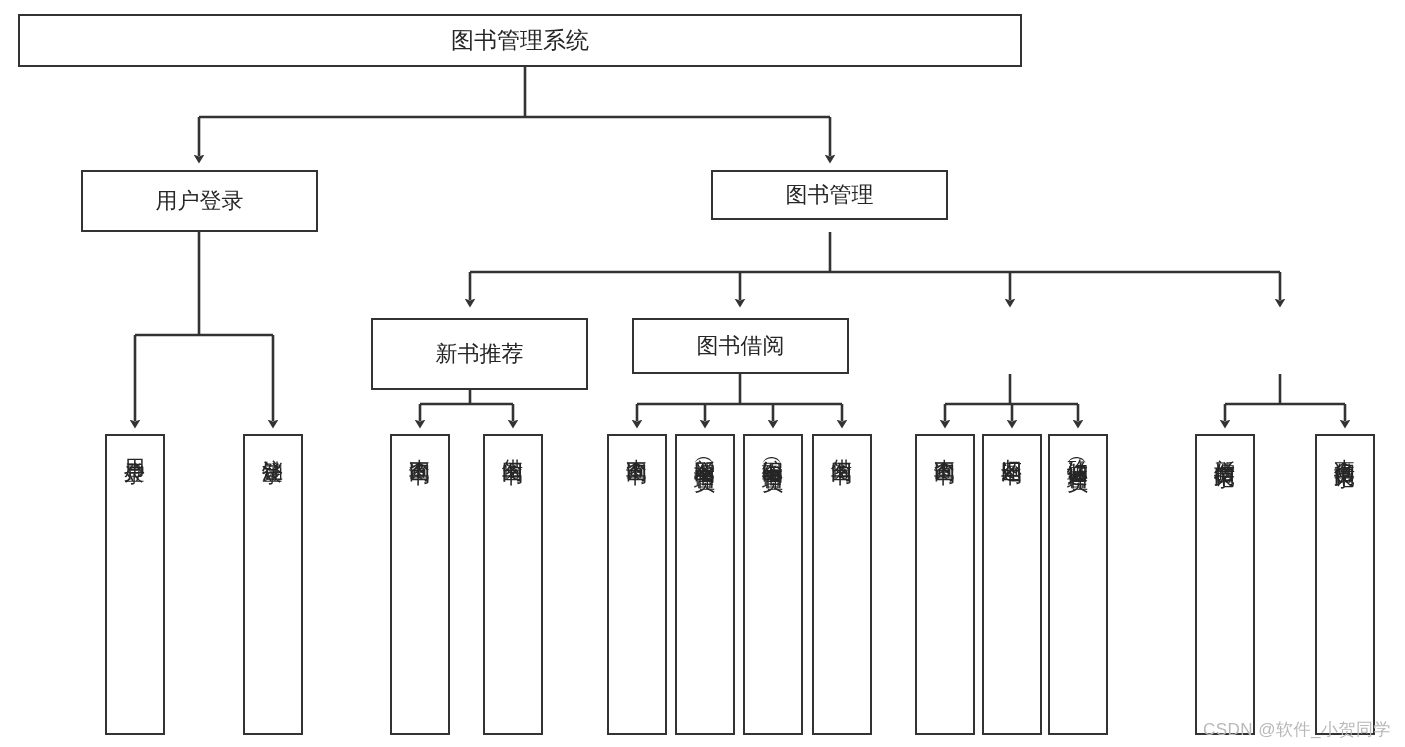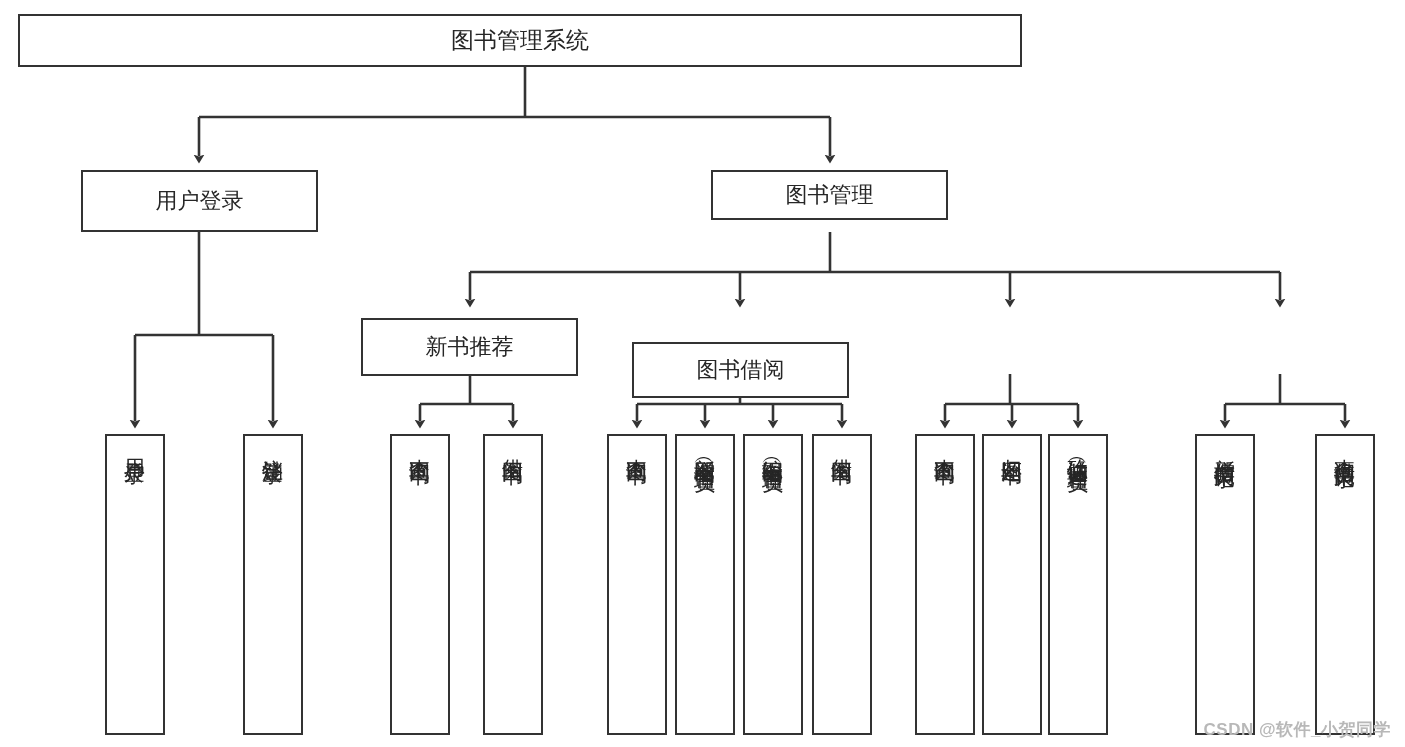--- a/index.html
+++ b/index.html
@@ -67,21 +67,20 @@
   }
   #watermark {
     position: absolute;
     right: 14px;
     bottom: 6px;
     font-size: 17px;
     color: #b8b8b8;
     white-space: nowrap;
     z-index: 3;
     letter-spacing: 0.5px;
-    font-weight: bold;
   }
 </style>
 </head>
 <body>
 
 <div id="diagram-root">
 
   <svg id="edge-layer" viewBox="0 0 1405 747" xmlns="http://www.w3.org/2000/svg">
     <defs>
       <marker id="arrow" markerWidth="10" markerHeight="12" refX="1.5" refY="6" orient="auto" markerUnits="userSpaceOnUse">
@@ -138,24 +137,24 @@
     <span class="node-label">图书管理系统</span>
   </div>
 
   <div class="node level-2" style="left:81px; top:170px; width:237px; height:62px;">
     <span class="node-label">用户登录</span>
   </div>
   <div class="node level-2" style="left:711px; top:170px; width:237px; height:50px;">
     <span class="node-label">图书管理</span>
   </div>
 
-  <div class="node level-3" style="left:361px; top:318px; width:217px; height:58px;">
+  <div class="node level-3" style="left:371px; top:318px; width:217px; height:72px;">
     <span class="node-label">新书推荐</span>
   </div>
-  <div class="node level-3" style="left:632px; top:318px; width:217px; height:56px;margin-top:24px;">
+  <div class="node level-3" style="left:632px; top:318px; width:217px; height:56px;">
     <span class="node-label">图书借阅</span>
   </div>
 
   <div class="node leaf" style="left:105px; top:434px; width:60px; height:301px;">
     <span class="node-label">用户登录</span>
   </div>
   <div class="node leaf" style="left:243px; top:434px; width:60px; height:301px;">
     <span class="node-label">注销登录</span>
   </div>
 

